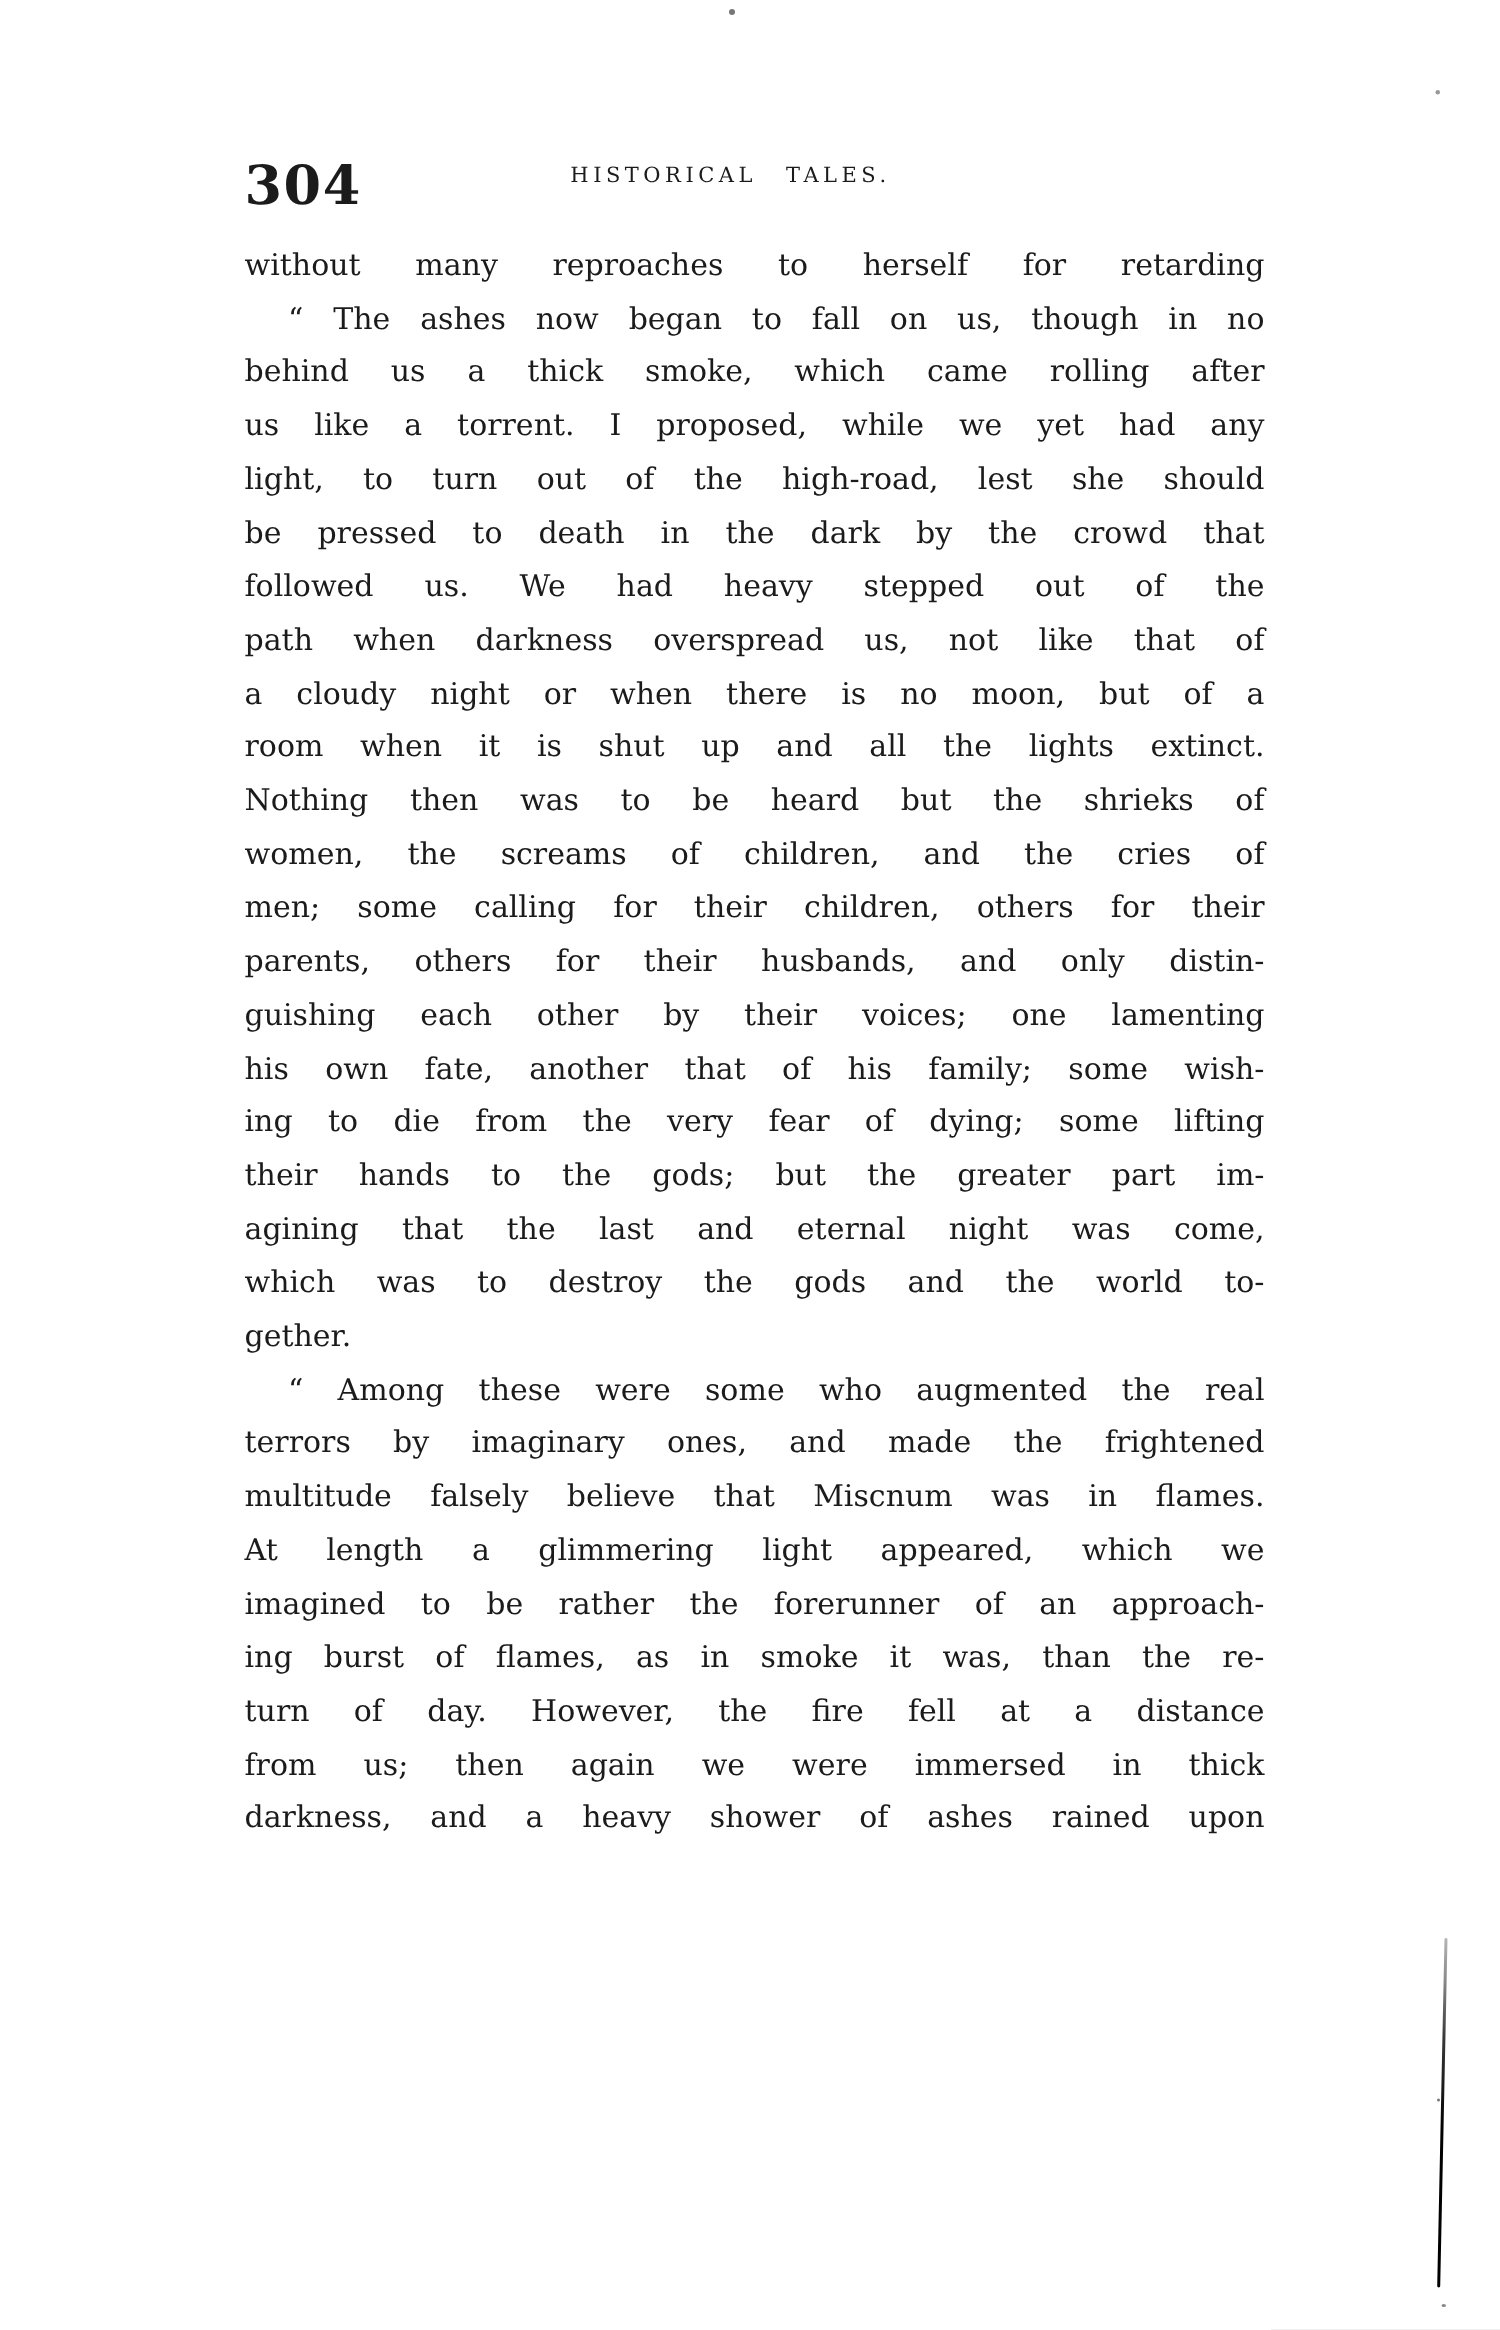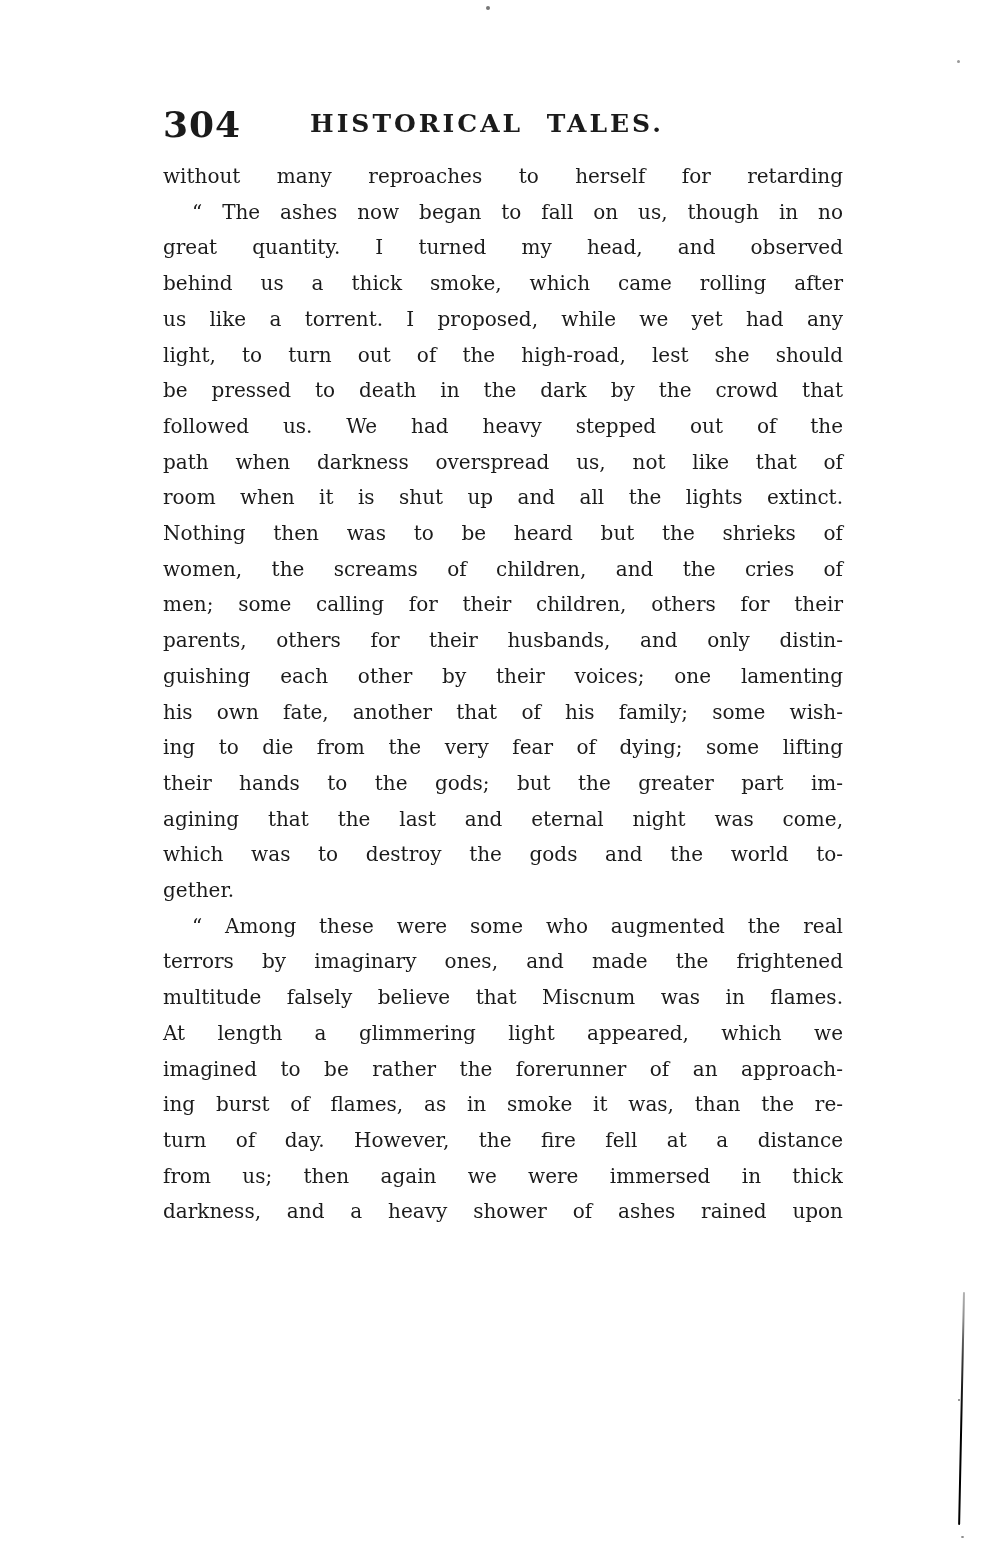--- a/index.html
+++ b/index.html
@@ -22,22 +22,22 @@
     top: 103px;
     font-size: 36px;
     font-weight: bold;
     letter-spacing: 1px;
   }
   .running-header {
     position: absolute;
     left: 487px;
     top: 109px;
     transform: translateX(-50%);
-    font-size: 25px;
-    font-weight: bold;
+    font-size: 14px;
+    font-weight: normal;
     letter-spacing: 3px;
     word-spacing: 12px;
     white-space: nowrap;
   }
   .text-body {
     position: absolute;
     left: 163px;
     top: 159px;
     width: 680px;
     font-size: 20px;
@@ -74,27 +74,27 @@
 <div class="scan-page" style="--paper: #ffffff; --ink: #1b1b1b;">
   <span class="page-number">304</span>
   <span class="running-header">HISTORICAL TALES.</span>
 
   <div class="text-body">
       <div class="para">
         <div class="line">without many reproaches to herself for retarding</div>
       </div>
       <div class="para">
         <div class="line indent">“ The ashes now began to fall on us, though in no</div>
-        <div class="line">great quantity. I turned my head, and observed</div>
         <div class="line">behind us a thick smoke, which came rolling after</div>
         <div class="line">us like a torrent. I proposed, while we yet had any</div>
         <div class="line">light, to turn out of the high-road, lest she should</div>
         <div class="line">be pressed to death in the dark by the crowd that</div>
         <div class="line">followed us. We had heavy stepped out of the</div>
         <div class="line">path when darkness overspread us, not like that of</div>
+        <div class="line">a cloudy night or when there is no moon, but of a</div>
         <div class="line">room when it is shut up and all the lights extinct.</div>
         <div class="line">Nothing then was to be heard but the shrieks of</div>
         <div class="line">women, the screams of children, and the cries of</div>
         <div class="line">men; some calling for their children, others for their</div>
         <div class="line">parents, others for their husbands, and only distin-</div>
         <div class="line">guishing each other by their voices; one lamenting</div>
         <div class="line">his own fate, another that of his family; some wish-</div>
         <div class="line">ing to die from the very fear of dying; some lifting</div>
         <div class="line">their hands to the gods; but the greater part im-</div>
         <div class="line">agining that the last and eternal night was come,</div>

